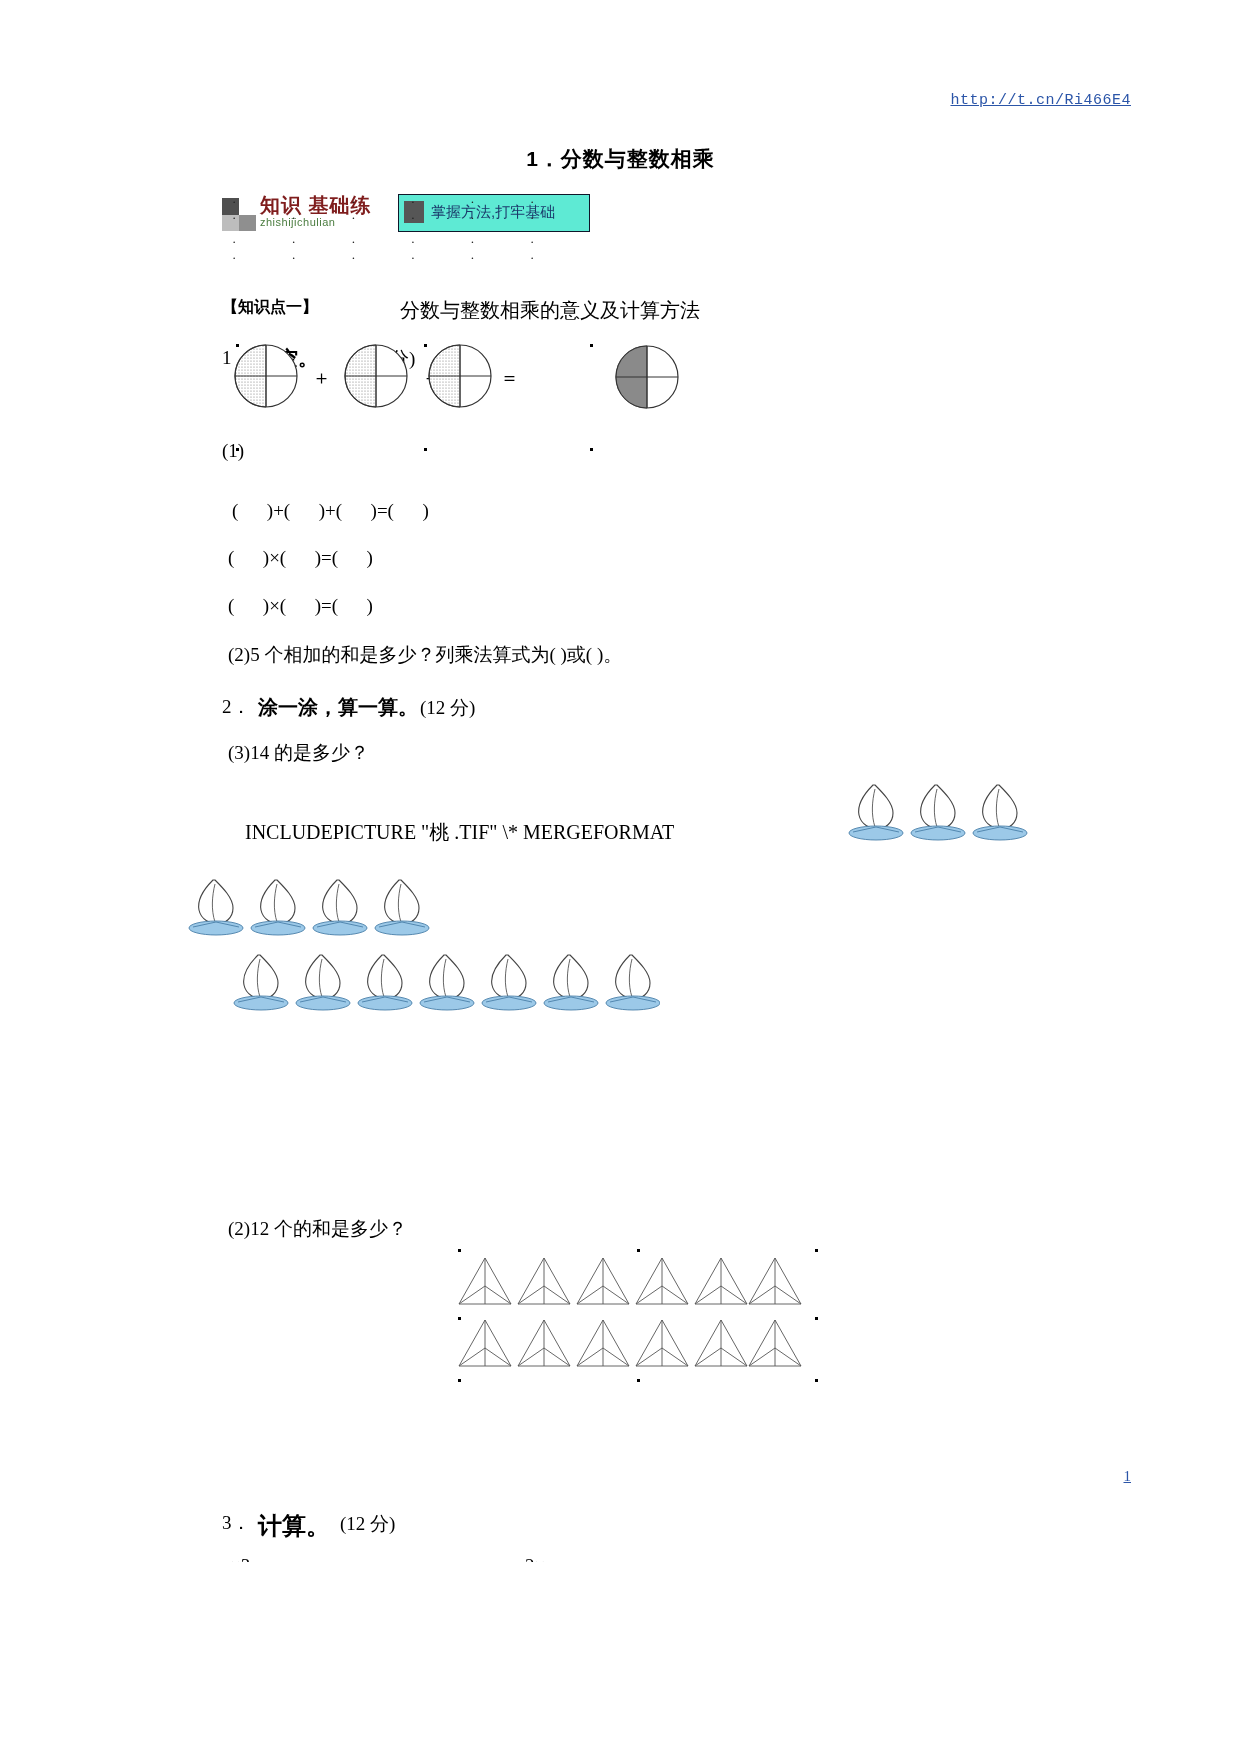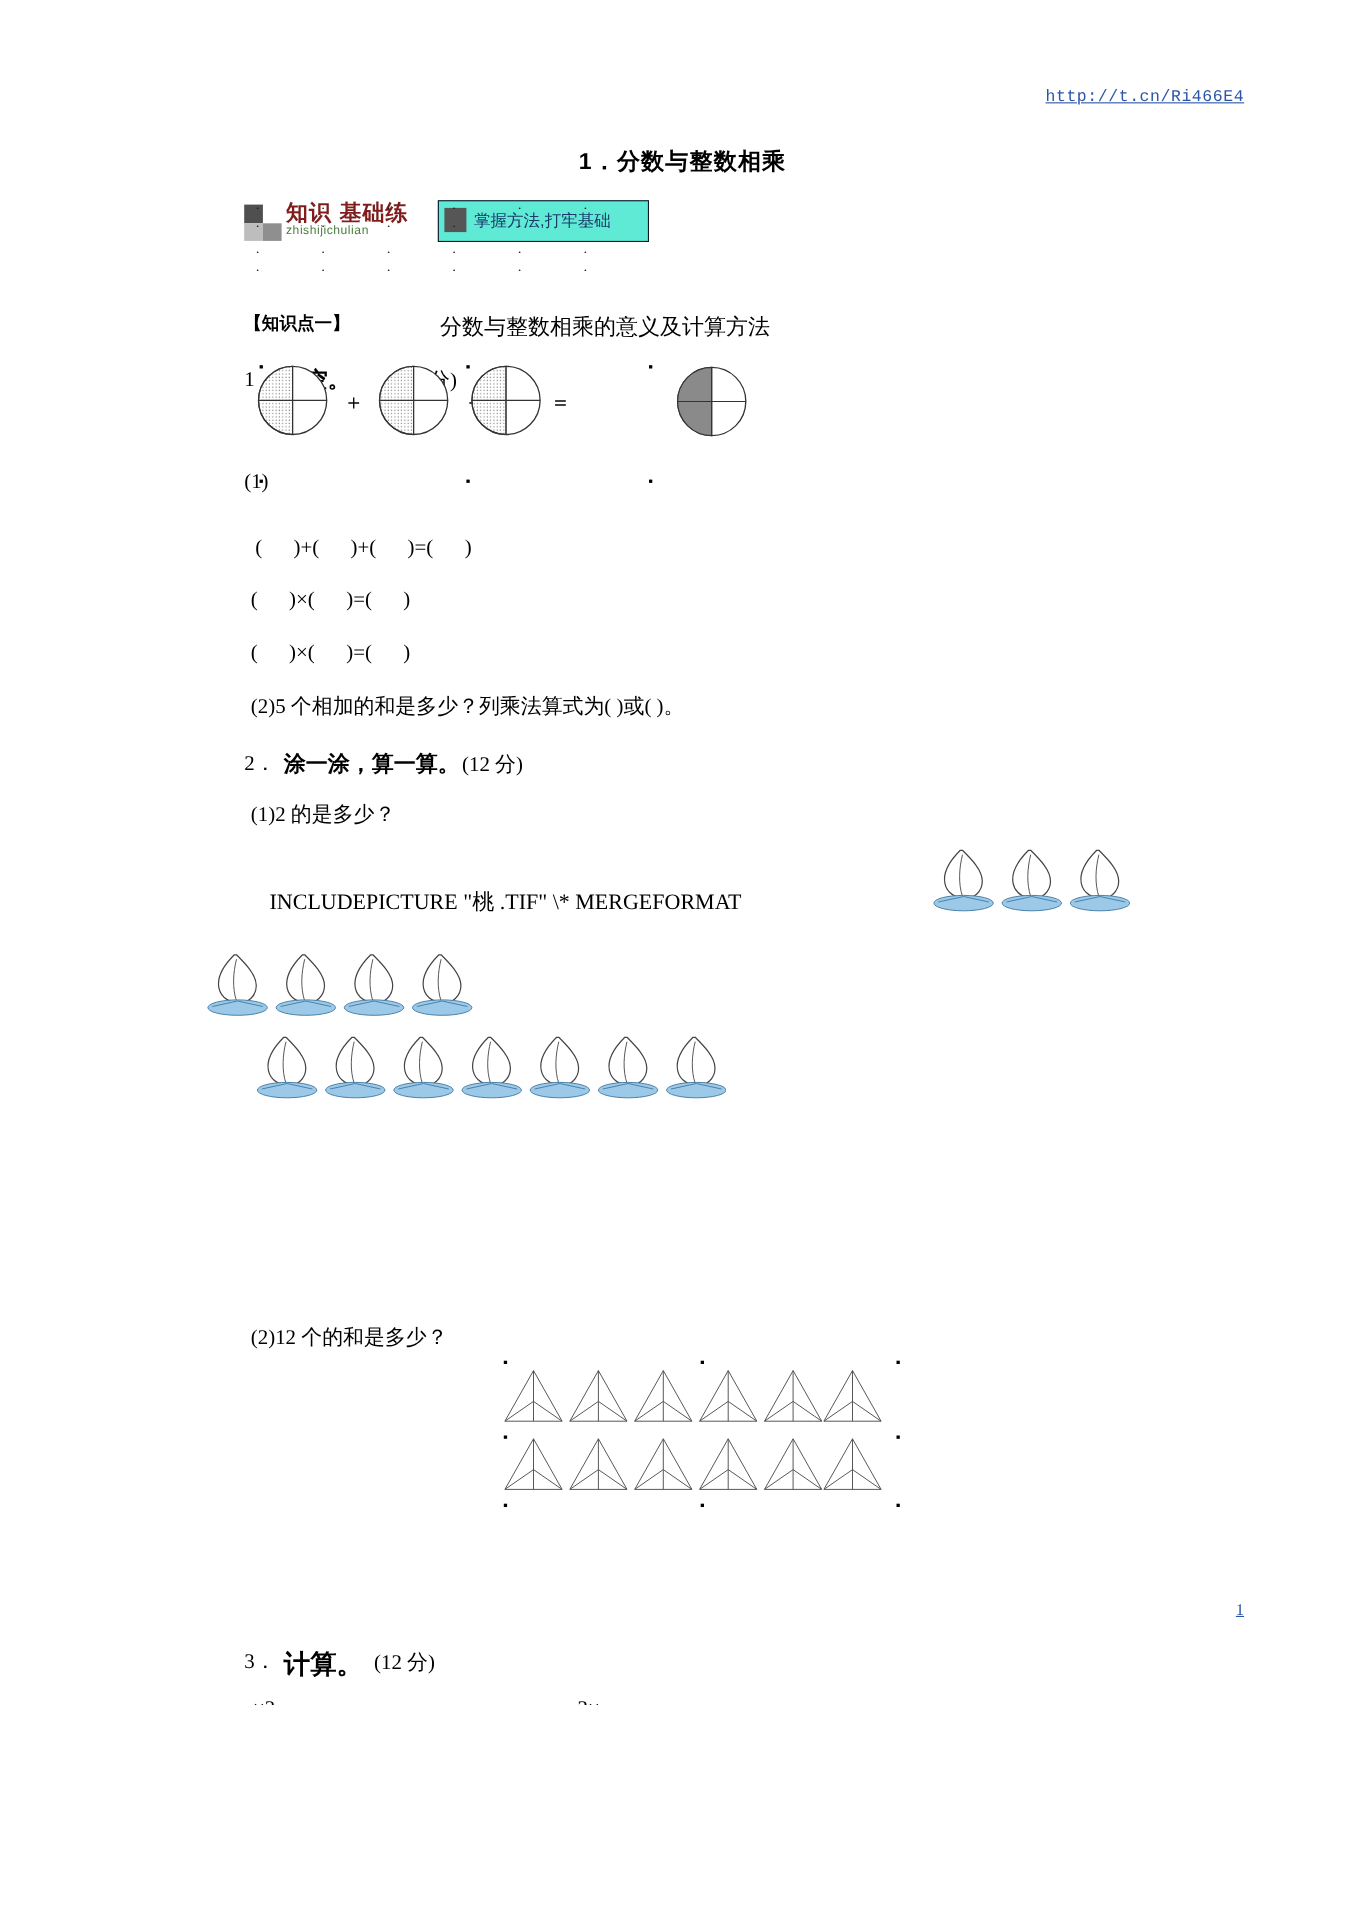--- a/index.html
+++ b/index.html
@@ -8,21 +8,21 @@
     background: #ffffff;
   }
   body {
     font-family: "Liberation Serif", "DejaVu Serif", serif;
     color: #000;
   }
   .page {
     position: relative;
     width: 1241px;
     height: 1550px;
-    margin: 0 auto;
+    margin: 12px auto;
     background: #fff;
     overflow: hidden;
   }
 
   
   .top-url {
     position: absolute;
     top: 80px;
     right: 110px;
     font-family: "Liberation Mono", "DejaVu Sans Mono", monospace;
@@ -265,21 +265,21 @@
   <div class="blankline" style="top:488px; left:232px;">(      )+(      )+(      )=(      )</div>
   <div class="blankline" style="top:535px; left:228px;">(      )×(      )=(      )</div>
   <div class="blankline" style="top:583px; left:228px;">(      )×(      )=(      )</div>
 
   <div class="tx" style="top:629px; left:228px;">(2)5 个相加的和是多少？列乘法算式为(                )或(                )。</div>
 
   <div class="tx" style="top:681px; left:222px;">2．</div>
   <div class="tx bold-hei" style="top:680px; left:258px; font-size:20px;">涂一涂，算一算。</div>
   <div class="tx" style="top:682px; left:420px;">(12 分)</div>
 
-  <div class="tx" style="top:727px; left:228px;">(1)2 的是多少？</div>
+  <div class="tx" style="top:727px; left:228px;">(3)14 的是多少？</div>
 
   <div class="tx" style="top:805px; left:245px; font-size:20px;">INCLUDEPICTURE   "桃 .TIF"  \*   MERGEFORMAT</div>
 
   <div class="peach-row" style="top:765px; left:845px;">
     <svg width="190" height="70" viewBox="0 0 190 70">
       <g>
         <path d="M28,8 C18,18 12,28 14,38 C16,48 26,52 32,52 C40,52 48,46 48,36 C48,26 38,16 30,8 Z" fill="#fff" stroke="#444" stroke-width="1.1"></path>
         <path d="M30,12 C27,24 26,38 30,50" fill="none" stroke="#555" stroke-width="0.9"></path>
         <ellipse cx="31" cy="56" rx="27" ry="7" fill="#9cc9e8" stroke="#4a7fa8" stroke-width="0.9"></ellipse>
         <path d="M8,55 L31,50 L54,55" fill="none" stroke="#4a7fa8" stroke-width="0.9"></path>

